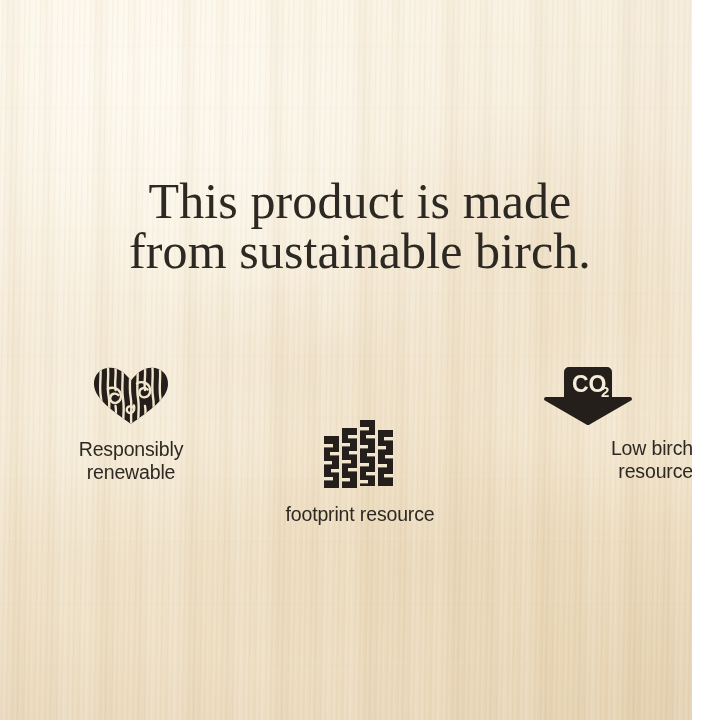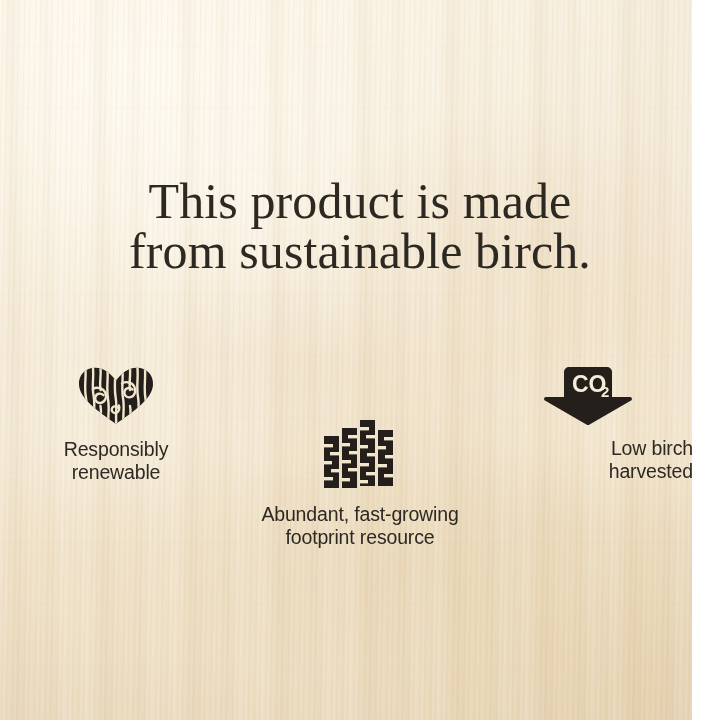--- a/index.html
+++ b/index.html
@@ -146,21 +146,21 @@
     white-space: nowrap;
   }
   .icon-wrap {
     display: flex;
     align-items: flex-end;
     justify-content: center;
   }
 
   
   #feature-harvest {
-    left: 11px;
+    left: 26px;
     top: 366px;
     width: 210px;
   }
   #feature-harvest .icon-wrap { height: 60px; margin-bottom: 12px; }
 
   #feature-renewable {
     left: 250px;
     top: 418px;
     width: 220px;
   }
@@ -268,33 +268,32 @@
 
             <rect x="62" y="19" width="9" height="3.4"></rect>
             <rect x="56" y="28" width="8" height="3.4"></rect>
             <rect x="63" y="37" width="8" height="3.4"></rect>
             <rect x="56" y="46" width="9" height="3.4"></rect>
             <rect x="62" y="56" width="9" height="3.4"></rect>
           </g>
         </svg>
       </div>
       <div class="caption">
-        <span class="cap-line">Abundant, fast-growing</span>
         <span class="cap-line">footprint resource</span>
       </div>
     </div>
 
     <div class="feature" id="feature-carbon">
       <div class="icon-wrap">
         <svg width="100" height="62" viewBox="0 0 100 62" aria-hidden="true">
           <path d="M31 2 H69 A5 5 0 0 1 74 7 V32 H92 A2 2 0 0 1 93.5 35.3 L51.6 59.4 A2.4 2.4 0 0 1 48.4 59.4 L6.5 35.3 A2 2 0 0 1 8 32 H26 V7 A5 5 0 0 1 31 2 Z" fill="#241f1a"></path>
           <text x="34" y="27" font-family="'Liberation Sans', sans-serif" font-size="23" font-weight="bold" fill="#f5ecda">CO</text>
           <text x="63" y="32" font-family="'Liberation Sans', sans-serif" font-size="15" font-weight="bold" fill="#f5ecda">2</text>
         </svg>
       </div>
       <div class="caption">
         <span class="cap-line">Low birch</span>
-        <span class="cap-line">harvested</span>
+        <span class="cap-line">resource</span>
       </div>
     </div>
 
   </div>
 </div>
 
 </body></html>

